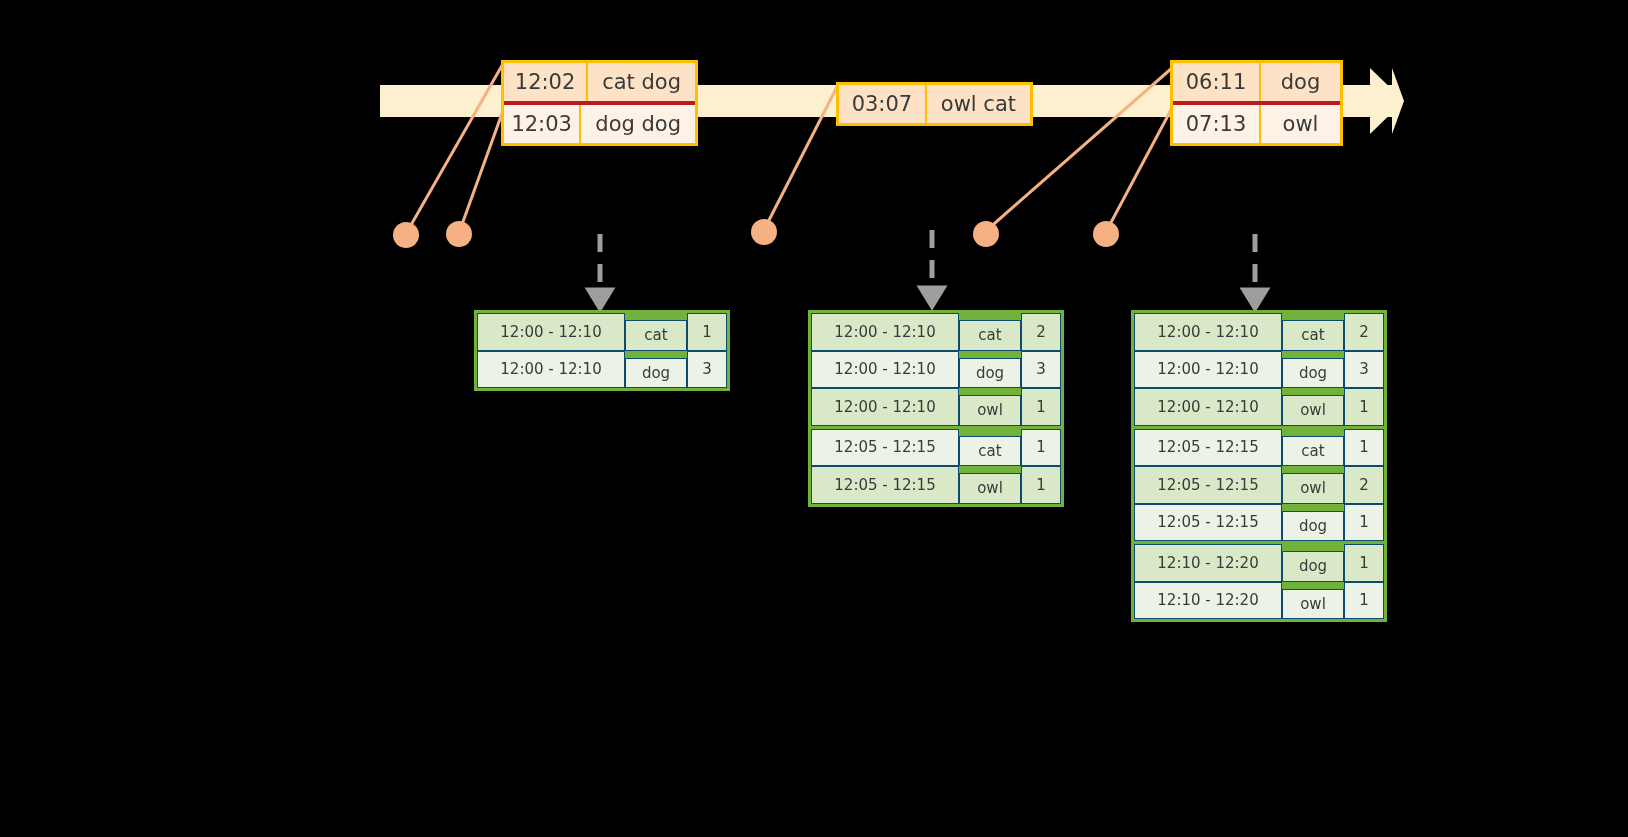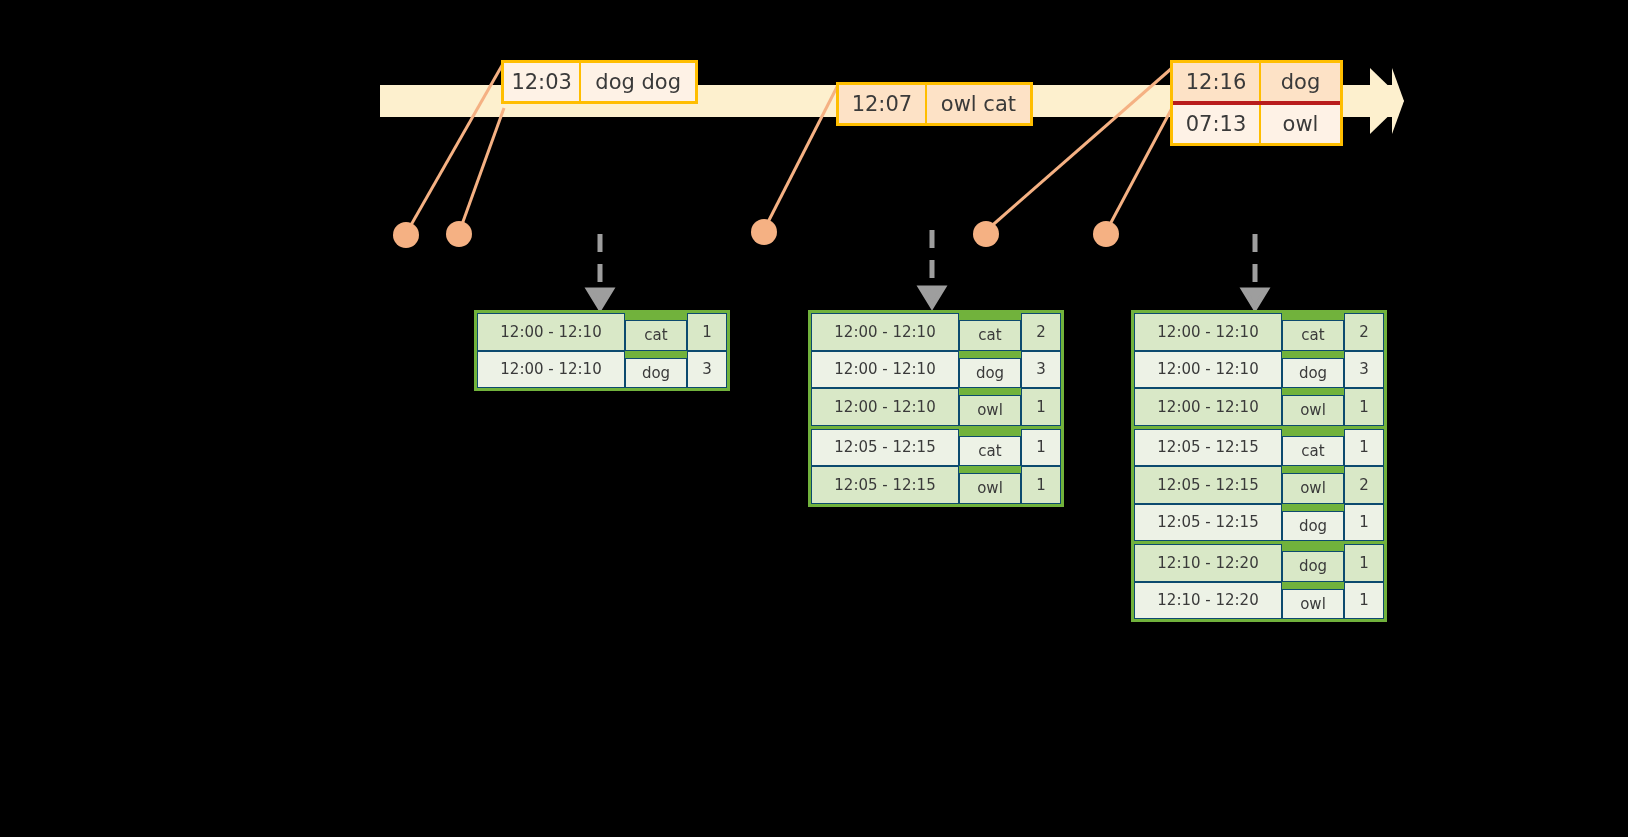--- a/index.html
+++ b/index.html
@@ -89,36 +89,40 @@
 
       <line x1="932" y1="230" x2="932" y2="290" stroke-dasharray="18,12"></line>
       <polygon points="921,288 943,288 932,306"></polygon>
 
       <line x1="1255" y1="234" x2="1255" y2="292" stroke-dasharray="18,12"></line>
       <polygon points="1244,290 1266,290 1255,308"></polygon>
     </g>
   </svg>
 
   <div class="event-box" style="left:501px;top:60px;width:197px;">
+    <div class="event-row shaded">
+      <div class="cell time">12:02</div>
+      <div class="cell words">cat dog</div>
+    </div>
     <div class="event-row plain">
       <div class="cell time">12:03</div>
       <div class="cell words">dog dog</div>
     </div>
   </div>
 
   <div class="event-box" style="left:836px;top:82px;width:197px;">
     <div class="event-row shaded">
-      <div class="cell time">12:07</div>
+      <div class="cell time">03:07</div>
       <div class="cell words">owl cat</div>
     </div>
   </div>
 
   <div class="event-box" style="left:1170px;top:60px;width:173px;">
     <div class="event-row shaded">
-      <div class="cell time">12:16</div>
+      <div class="cell time">06:11</div>
       <div class="cell words">dog</div>
     </div>
     <div class="event-row plain">
       <div class="cell time">07:13</div>
       <div class="cell words">owl</div>
     </div>
   </div>
 
   <div class="result-table" id="result-table-1" style="left:474px;top:310px;">
       <div class="res-row odd">

